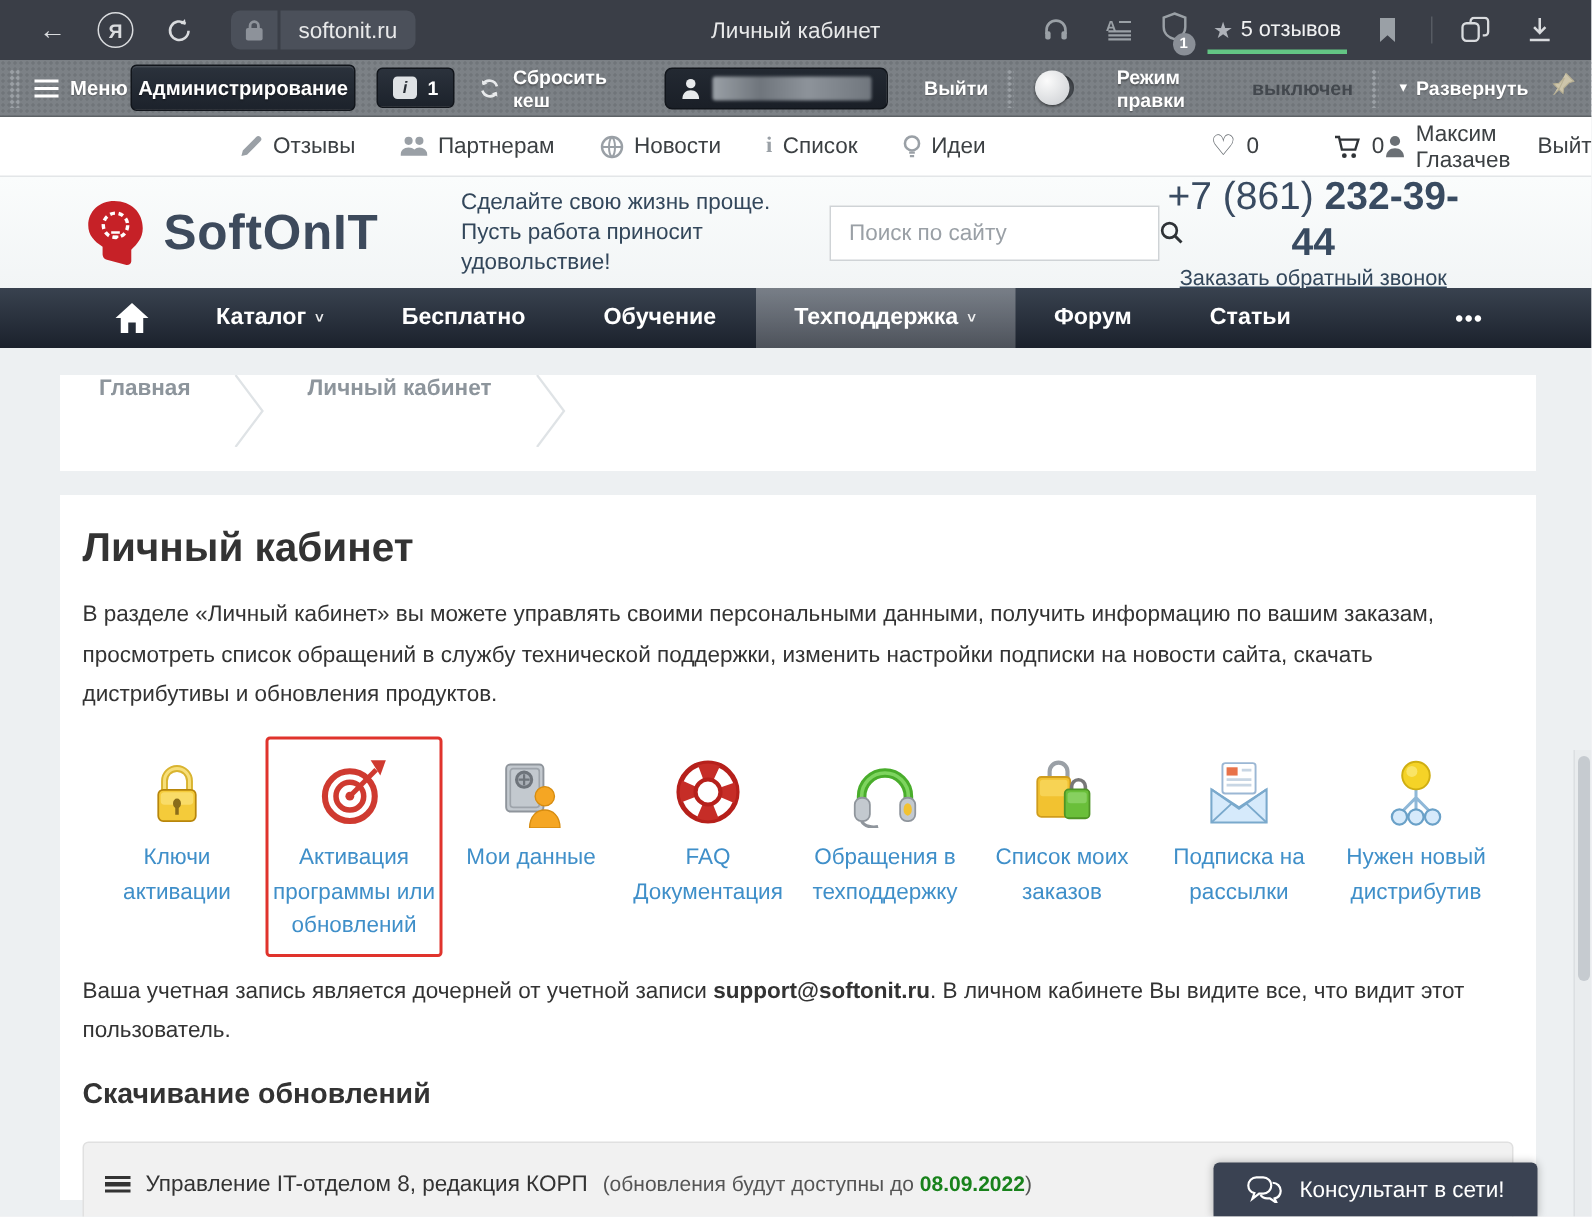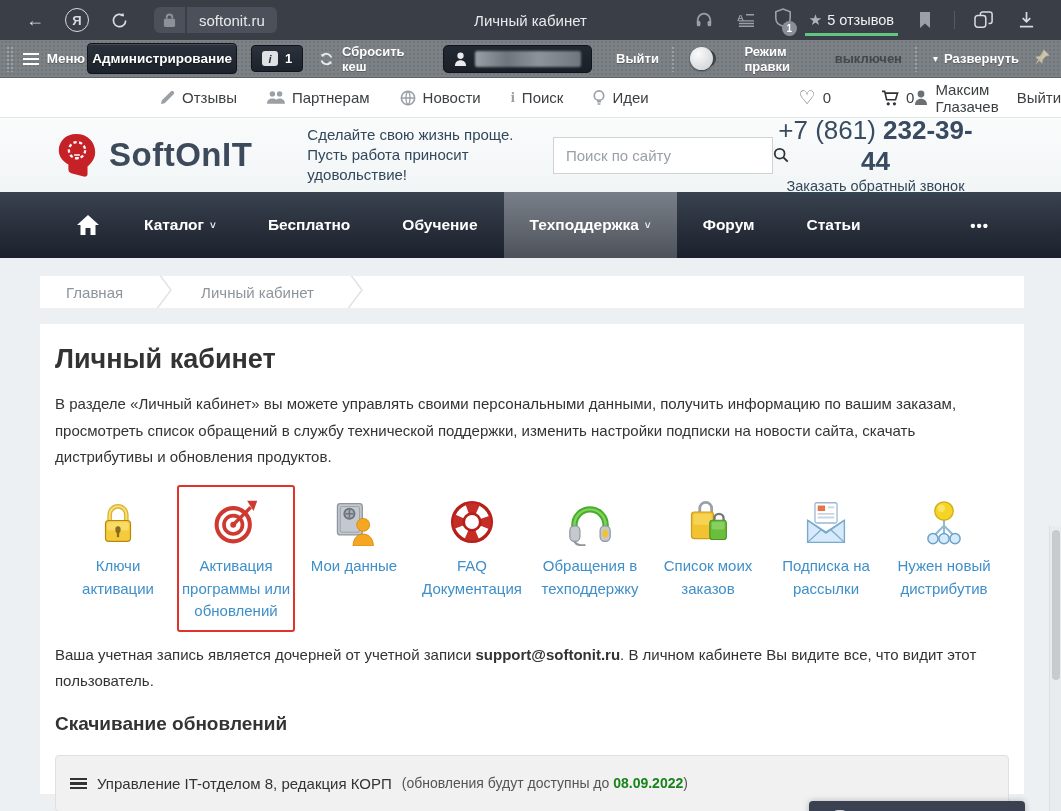--- a/index.html
+++ b/index.html
@@ -55,30 +55,30 @@
   .search-box { width:220px; height:37px; background:#fff; border:1px solid #cfd3d6; display:flex; align-items:center; margin-left:30px; }
   .search-box input { flex:1; border:none; outline:none; font-size:15px; color:#555; padding:0 8px 0 12px; font-family:inherit; background:transparent; }
   .search-box input::placeholder { color:#9aa0a6; }
   .mag-btn { width:36px; display:flex; align-items:center; justify-content:center; }
   .phone-block { margin-left:auto; text-align:center; padding-right:28px; }
   .phone-line { font-size:26px; color:#394b61; }
   .phone-line b { font-weight:bold; }
   .callback { font-size:14.5px; color:#33475b; text-decoration:underline; display:inline-block; margin-top:1px; }
 
   
-  .nav { height:66px; background:linear-gradient(#39424f,#1b212c); display:flex; align-items:stretch; padding:0 58px 0 58px; }
+  .nav { height:40px; background:linear-gradient(#39424f,#1b212c); display:flex; align-items:stretch; padding:0 58px 0 58px; }
   .nav-item { display:flex; align-items:center; gap:6px; color:#fff; font-weight:bold; font-size:15.5px; padding:0 26px; }
   .nav-item.home { padding:0 18px; }
   .nav-item.active { background:linear-gradient(rgba(255,255,255,.32),rgba(255,255,255,.22));align-items:center; }
   .nav-caret { font-size:10px; opacity:.9; }
   .nav-more { margin-left:auto; display:flex; align-items:center; padding:0 14px; color:#fff; font-size:15px; font-weight:bold; letter-spacing:1px; }
 
   
   .bg { height:561px; background:#edf0f2; position:relative; }
-  .crumbs { margin:18px 37px 0 40px; background:#fff; height:32px; display:flex; align-items:center; padding:0 0 0 26px; overflow:hidden; }
+  .crumbs { margin:18px 37px 0 40px; background:#fff; height:64px; display:flex; padding:0 0 0 26px; overflow:hidden;font-weight:bold; }
   .crumb { font-size:15px; color:#8d959c; }
   .crumb-sep { margin:0 0 0 28px; padding-right:28px; }
   .card { margin:16px 37px 0 40px; background:#fff; padding:20px 15px 0 15px; height:470px; }
   .card h1 { font-size:27px; color:#333; margin-bottom:16px; }
   .intro { font-size:15px; color:#333; line-height:1.78; margin-bottom:14px; max-width:975px; }
   .tiles { display:flex; align-items:flex-start; padding-left:4px; margin-bottom:10px; }
   .tile { width:118px; display:flex; flex-direction:column; align-items:center; text-align:center; padding:9px 4px; }
   .tile.highlight { border:2px solid #e0332c; border-radius:3px; padding:7px 2px; }
   .tile-ico { height:52px; display:flex; align-items:flex-end; justify-content:center; margin-bottom:9px; }
   .tile-label { font-size:15px; line-height:1.5; color:#3f8fc9; }
@@ -233,21 +233,21 @@
     <span class="tbar-ico">
         <svg width="16" height="16" viewBox="0 0 18 18">
           <circle cx="9" cy="9" r="7.5" fill="none" stroke="#9aa0a6" stroke-width="1.8"></circle>
           <path d="M1.5 9 h15 M9 1.5 c3 2.5 3 12.5 0 15 c-3-2.5-3-12.5 0-15" fill="none" stroke="#9aa0a6" stroke-width="1.5"></path>
         </svg>
       </span>
     <span>Новости</span>
   </span>
   <span class="tbar-link">
     <span class="tbar-ico" style="font-weight:bold;font-size:15px;font-family:'Liberation Serif',serif;">i</span>
-    <span>Поиск</span>
+    <span>Список</span>
   </span>
   <span class="tbar-link">
     <span class="tbar-ico">
         <svg width="12" height="16" viewBox="0 0 12 17">
           <circle cx="6" cy="6" r="5" fill="none" stroke="#9aa0a6" stroke-width="1.8"></circle>
           <path d="M4 12.5 h4 M4.5 15 h3" stroke="#9aa0a6" stroke-width="1.6"></path>
         </svg>
       </span>
     <span>Идеи</span>
   </span>

